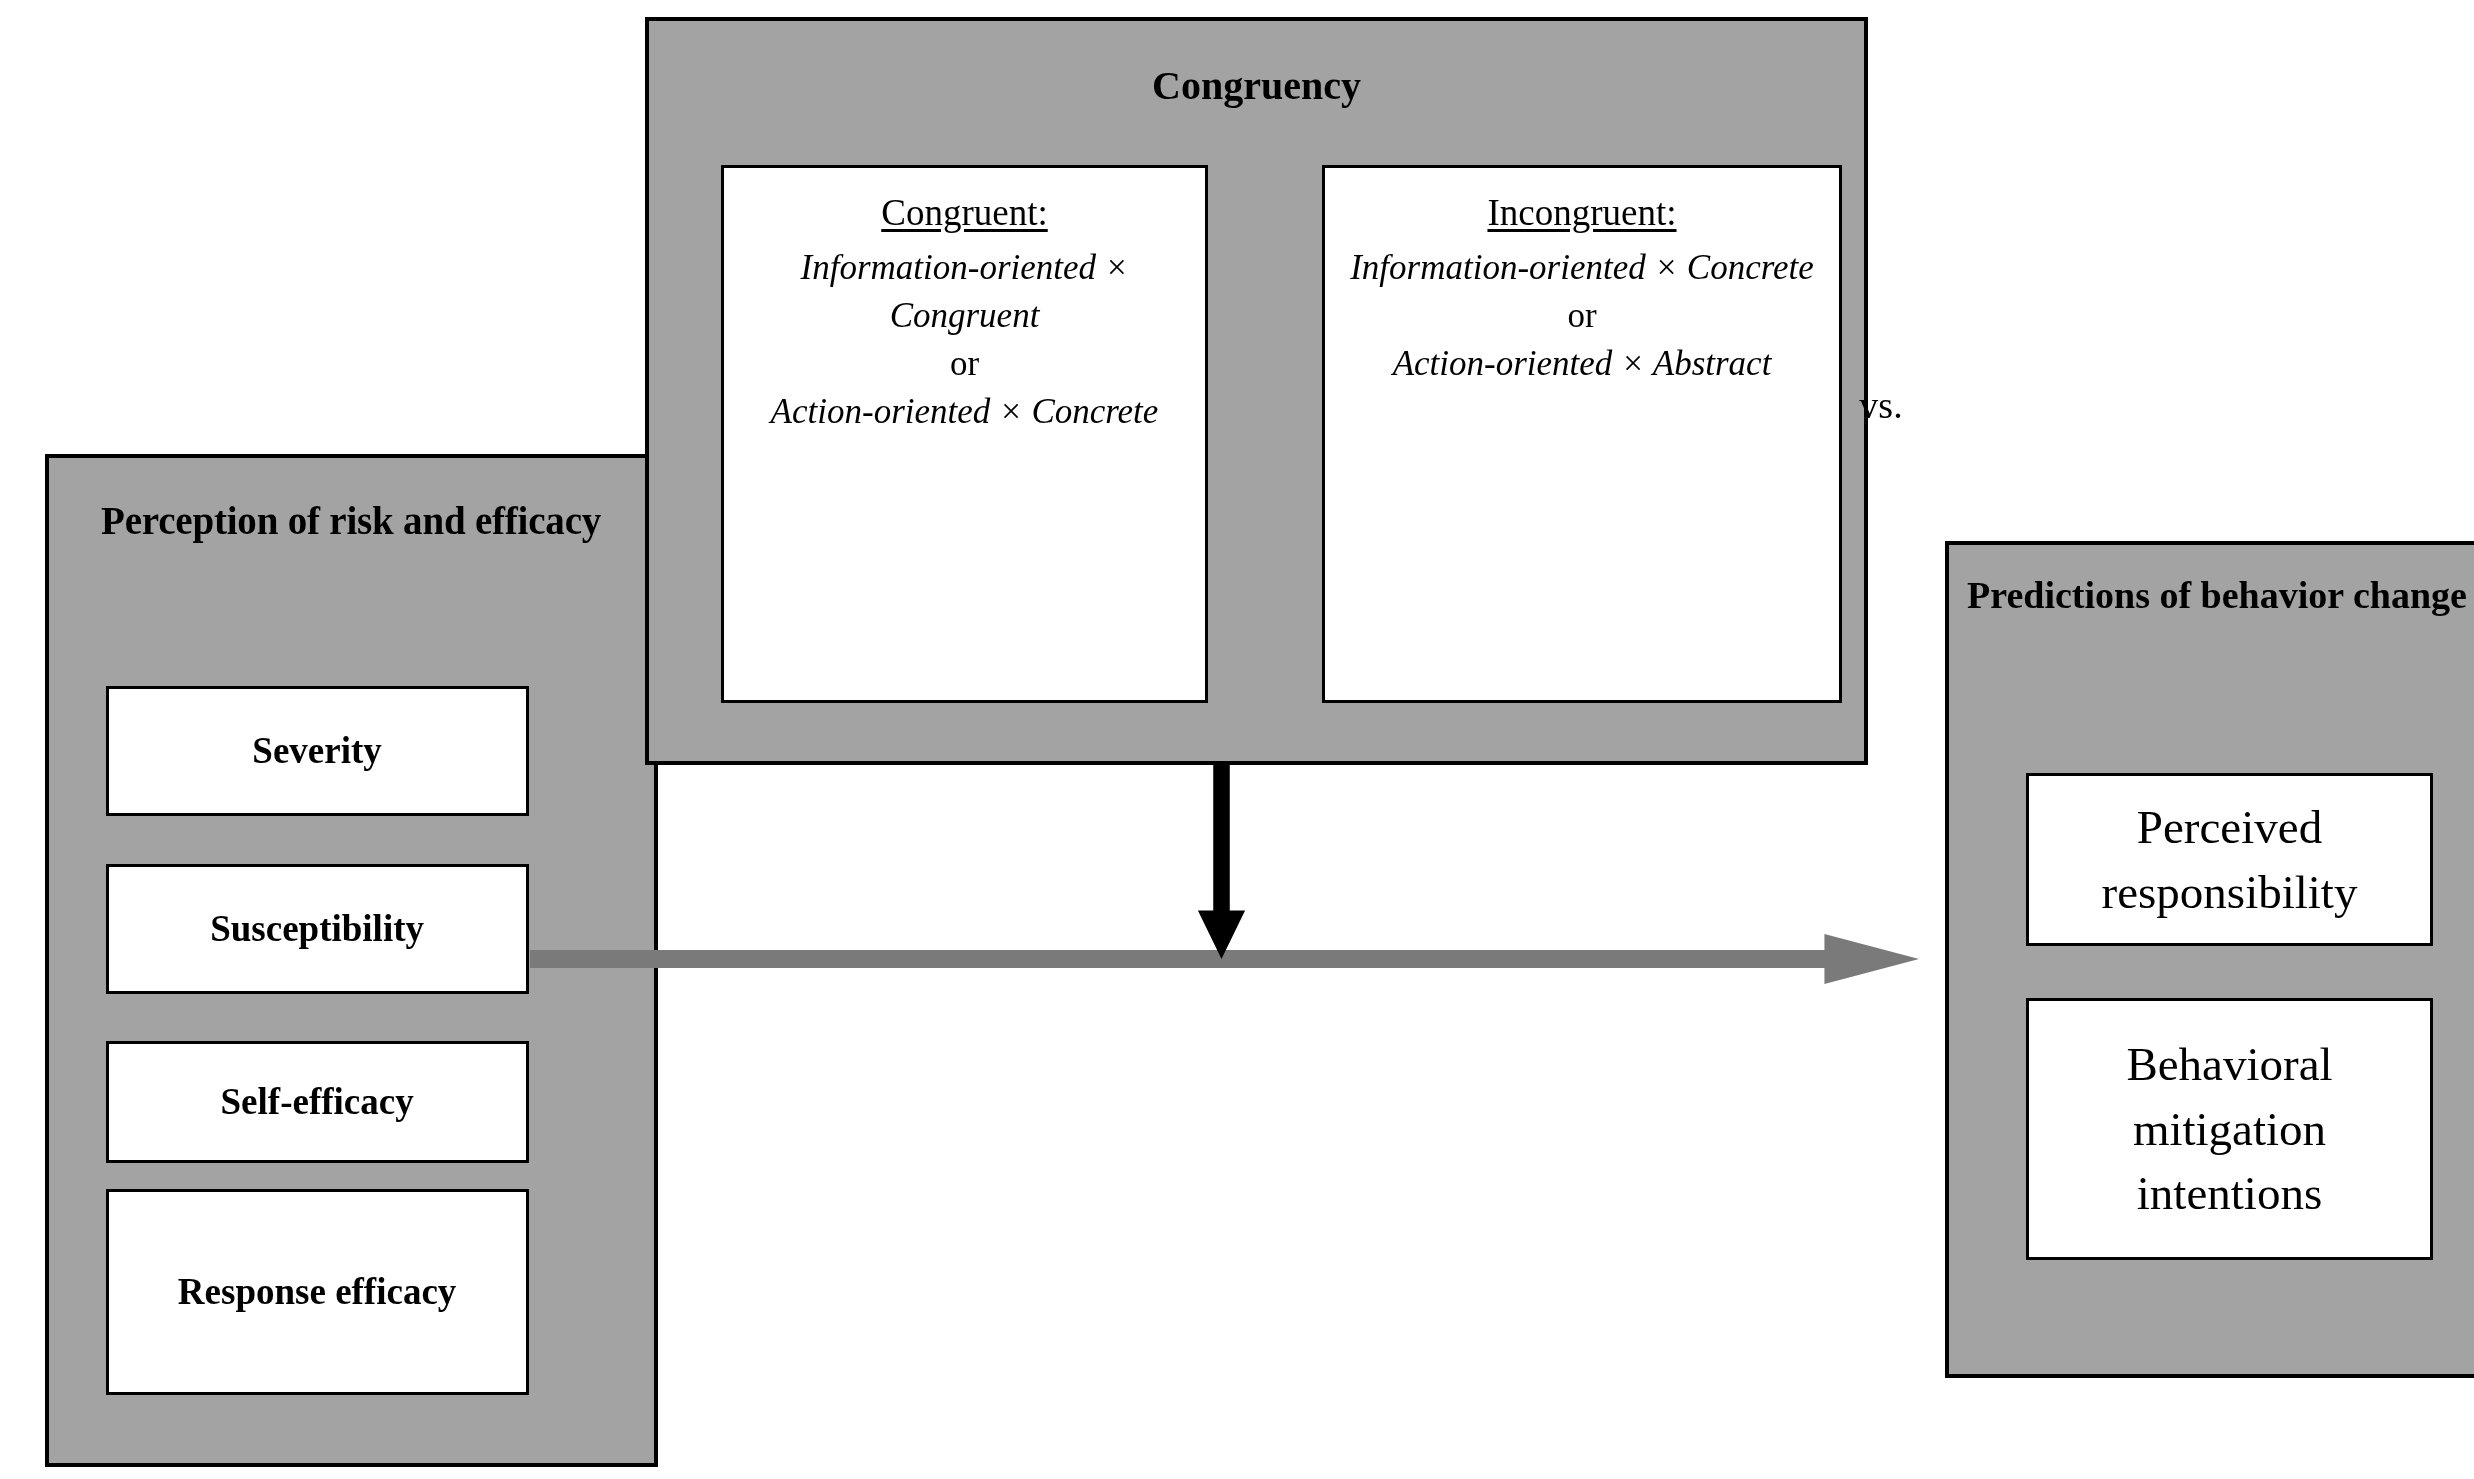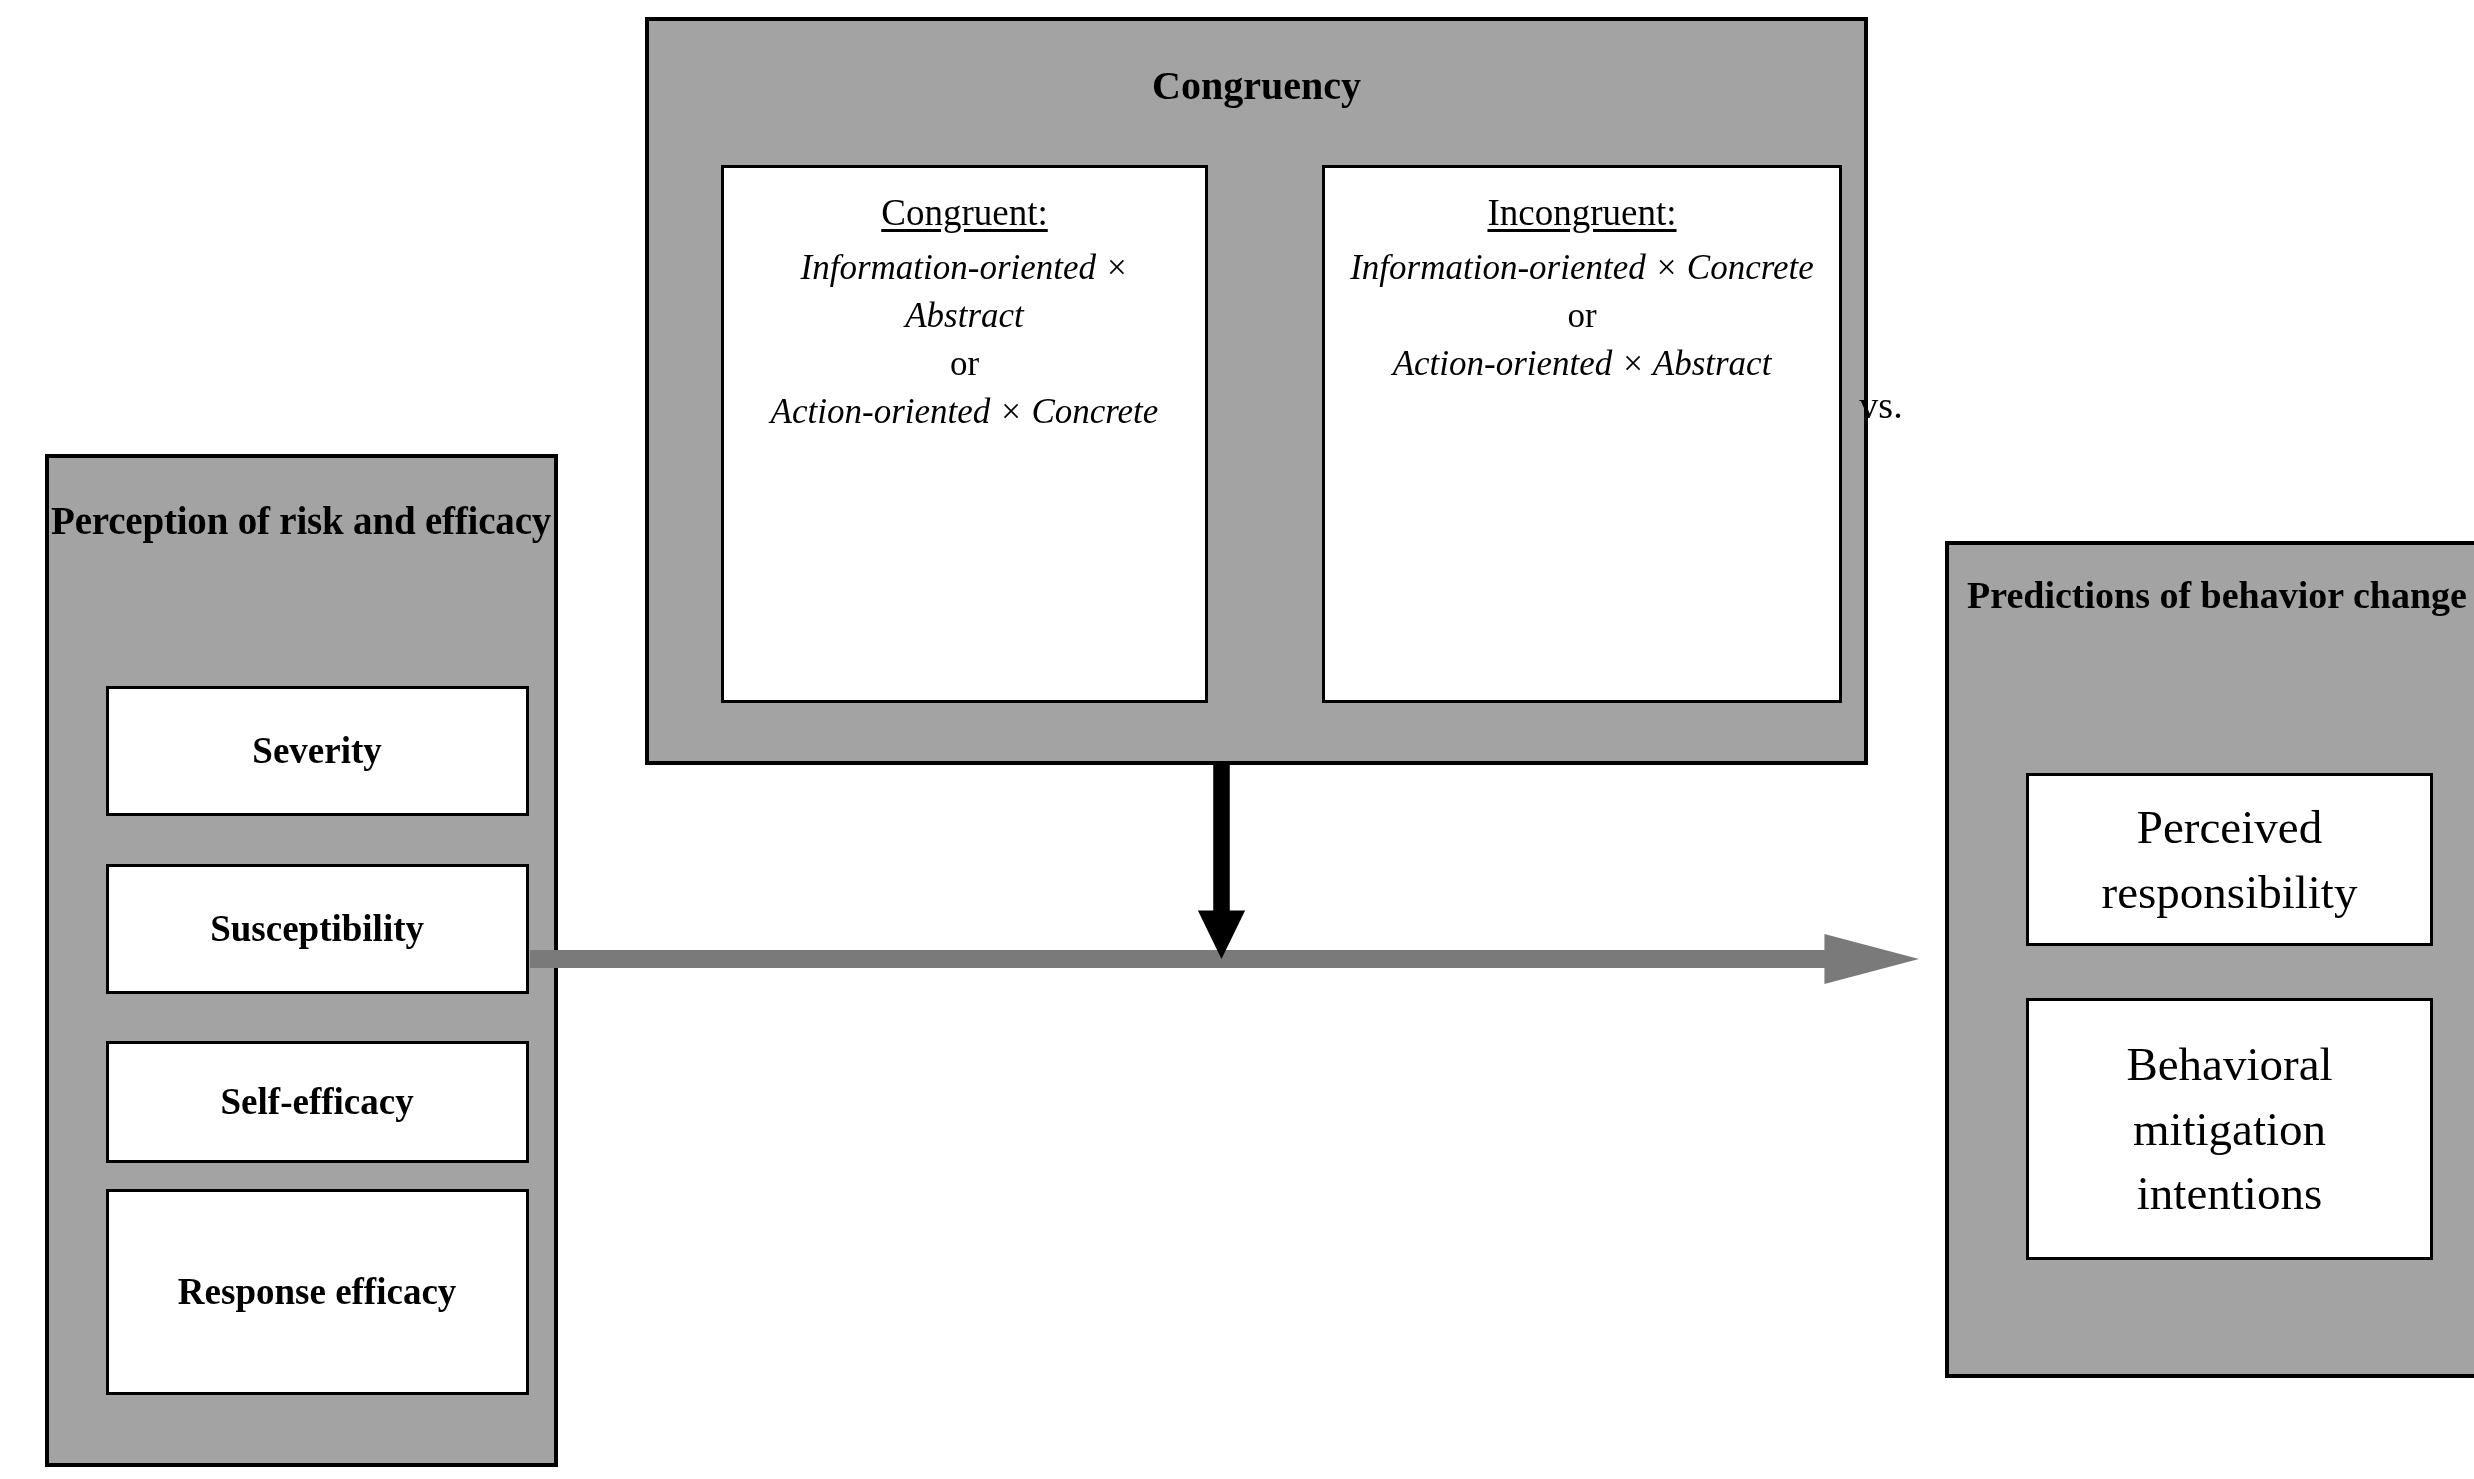--- a/index.html
+++ b/index.html
@@ -43,21 +43,21 @@
     right: 0;
     text-align: center;
     font-weight: bold;
     line-height: 1.30;
   }
 
   
   #left-panel {
     left: 16.6px;
     top: 454px;
-    width: 513px;
+    width: 613px;
     height: 1013px;
     padding-left: 33px;
   }
   #left-panel-title {
     top: 38px;
     font-size: 39px;
     letter-spacing: -0.2px;
   }
   .left-item {
     left: 57px;
@@ -186,21 +186,21 @@
       <span class="txt">Response efficacy</span>
     </div>
   </div>
 
   <div class="panel" id="congruency-panel">
     <div class="panel-title" id="congruency-title">Congruency</div>
 
     <div class="subbox cong-box" id="cong-box-congruent">
       <div class="cong-inner">
         <div class="cong-head">Congruent:</div>
-        <div class="cong-line">Information-oriented × Abstract</div>
+        <div class="cong-line">Information-oriented × Congruent</div>
         <div class="cong-or">or</div>
         <div class="cong-line">Action-oriented × Concrete</div>
       </div>
     </div>
 
     <div id="vs-label">vs.</div>
 
     <div class="subbox cong-box" id="cong-box-incongruent">
       <div class="cong-inner">
         <div class="cong-head">Incongruent:</div>

